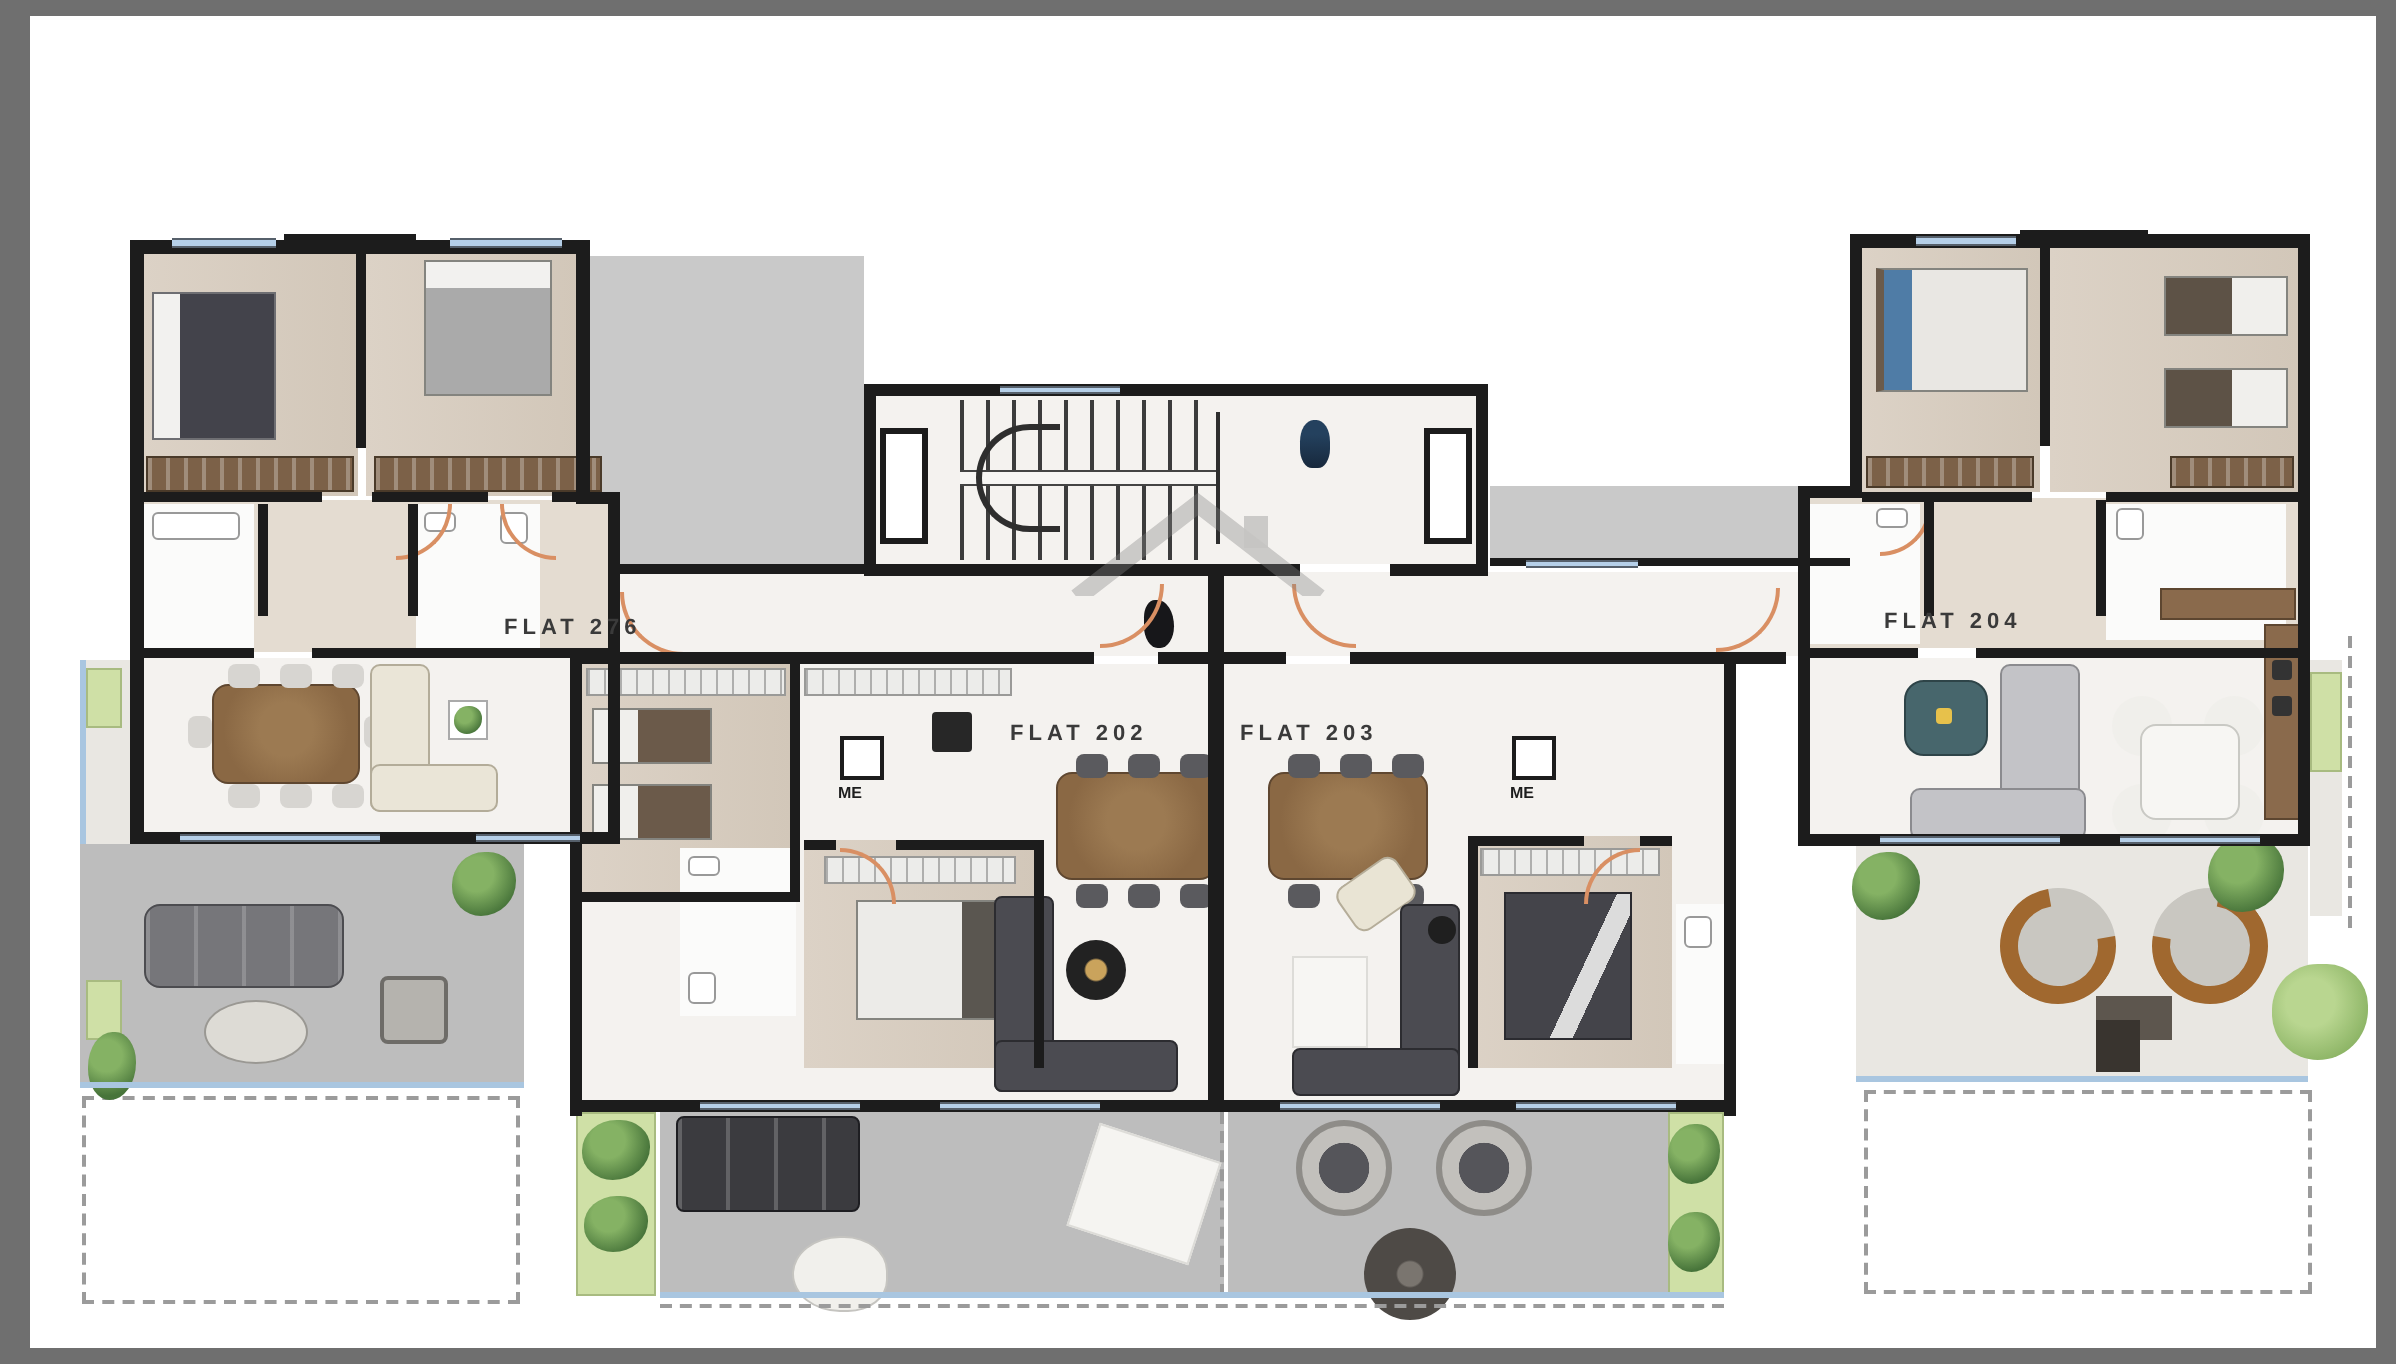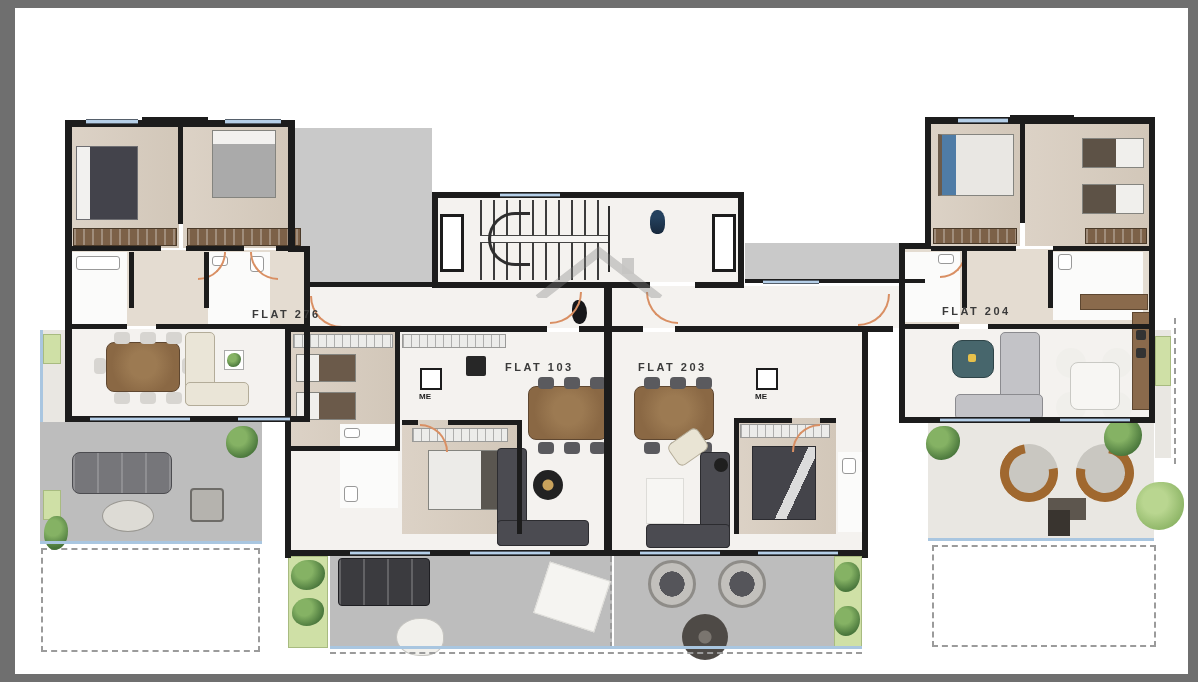--- a/index.html
+++ b/index.html
@@ -211,22 +211,22 @@
   <i class="wl" style="left:734px;top:418px;width:58px;height:5px"></i>
   <i class="wl" style="left:820px;top:418px;width:16px;height:5px"></i>
   <i class="wl" style="left:734px;top:418px;width:5px;height:116px"></i>
   <i class="closetW" style="left:740px;top:424px;width:90px;height:14px"></i>
   <i class="fz" style="left:752px;top:446px;width:64px;height:74px;background:linear-gradient(115deg,#44444a 0 58%,#dcdcdc 58% 70%,#44444a 70%);border:1px solid #2b2b30"></i>
   <i class="aTL" style="left:792px;top:424px;width:28px;height:28px"></i>
   <i class="wh" style="left:838px;top:452px;width:26px;height:80px"></i>
   <i class="fix" style="left:842px;top:458px;width:14px;height:16px"></i>
 
   <span class="lab" style="left:252px;top:309px">FLAT 276</span>
-  <span class="lab" style="left:505px;top:362px">FLAT 103</span>
-  <span class="lab" style="left:638px;top:362px">FLAT 203</span>
+  <span class="lab" style="left:505px;top:362px">FLAT 202</span>
+  <span class="lab" style="left:620px;top:362px">FLAT 203</span>
   <span class="lab" style="left:942px;top:306px">FLAT 204</span>
 
   <i class="plantL" style="left:288px;top:556px;width:40px;height:92px"></i>
   <i class="plant" style="left:291px;top:560px;width:34px;height:30px"></i>
   <i class="plant" style="left:292px;top:598px;width:32px;height:28px"></i>
   <i class="tr" style="left:330px;top:556px;width:282px;height:92px"></i>
   <i class="fz" style="left:338px;top:558px;width:92px;height:48px;background:#3b3b3f;border:1px solid #1e1e22;border-radius:4px;background-image:repeating-linear-gradient(90deg,rgba(255,255,255,.2) 0 2px,transparent 2px 24px)"></i>
   <i class="fz" style="left:396px;top:618px;width:48px;height:38px;background:#f1f0ec;border:1px solid #c5c4c0;border-radius:60% 55% 50% 60%"></i>
   <i class="fz" style="left:540px;top:570px;width:64px;height:54px;background:#f5f4f1;border:1px solid #dddcd8;transform:rotate(18deg)"></i>
   <i class="tr" style="left:614px;top:556px;width:248px;height:92px"></i>

